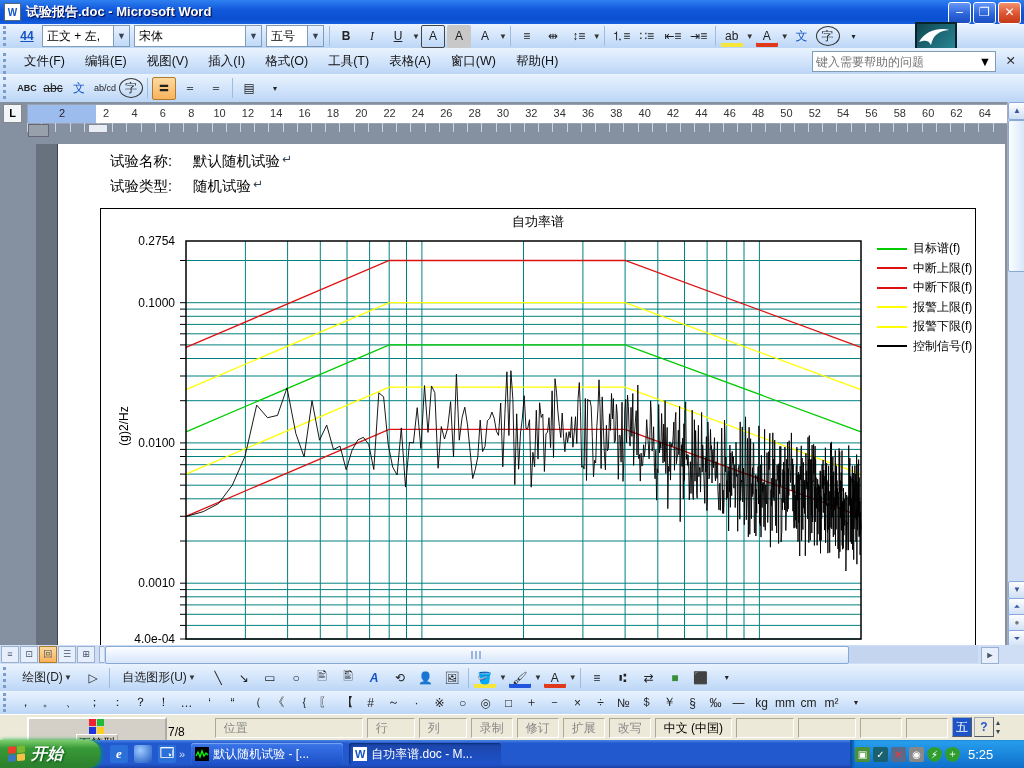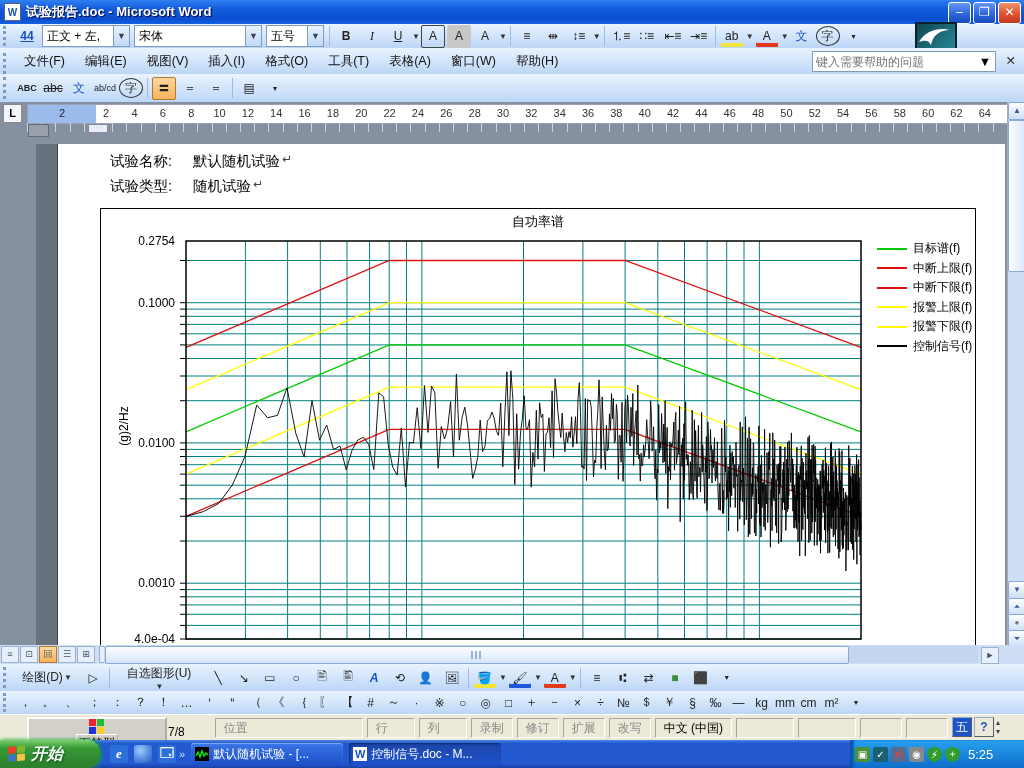--- a/index.html
+++ b/index.html
@@ -346,21 +346,21 @@
 </div>
 
 <div class="abs blueband" style="left:0;top:664px;width:1024px;height:27px;">
   <div class="handle"></div>
   <div class="tb" style="width:62px;">
       <span>绘图(D)</span>
       <span class="da2">▼</span>
     </div>
   <div class="tb">▷</div>
   <div class="sep"></div>
-  <div class="tb" style="width:88px;flex-direction:column;">
+  <div class="tb" style="width:88px;">
       <span>自选图形(U)</span>
       <span class="da2">▼</span>
     </div>
   <div class="tb">╲</div>
   <div class="tb">↘</div>
   <div class="tb">▭</div>
   <div class="tb">○</div>
   <div class="tb">🖹</div>
   <div class="tb">🖺</div>
   <div class="tb" style="color:#1553c4;font-weight:bold;font-style:italic;">A</div>
@@ -476,21 +476,21 @@
   <span style="color:#cfe0ff;font-size:11px;">»</span>
   <div class="taskbtn">
     <svg class="tbicon" viewBox="0 0 14 14">
         <rect width="14" height="14" fill="#000"></rect>
         <polyline points="1,9 3,5 5,10 7,4 9,9 11,6 13,8" fill="none" stroke="#0f0" stroke-width="1.3"></polyline>
       </svg>
     <span>默认随机试验 - [...</span>
   </div>
   <div class="taskbtn active">
     <span class="tbicon" style="background:#fff;color:#1553c4;font-weight:bold;font-size:11px;text-align:center;line-height:14px;">W</span>
-    <span>控制信号.doc - M...</span>
+    <span>自功率谱.doc - M...</span>
   </div>
   <div id="tray">
     <span class="trayicon" style="background:#4a8f3c;">▣</span>
     <span class="trayicon" style="background:#19616e;">✓</span>
     <span class="trayicon" style="background:#5a6a8a;color:#f33;">✕</span>
     <span class="trayicon" style="background:#888;">◉</span>
     <span class="trayicon" style="background:#2f9e2f;border-radius:50% 50% 50% 50%/40% 40% 60% 60%;">⚡</span>
     <span class="trayicon" style="background:#2f9e2f;border-radius:50% 50% 50% 50%/40% 40% 60% 60%;">＋</span>
     <span id="clock">5:25</span>
   </div>

